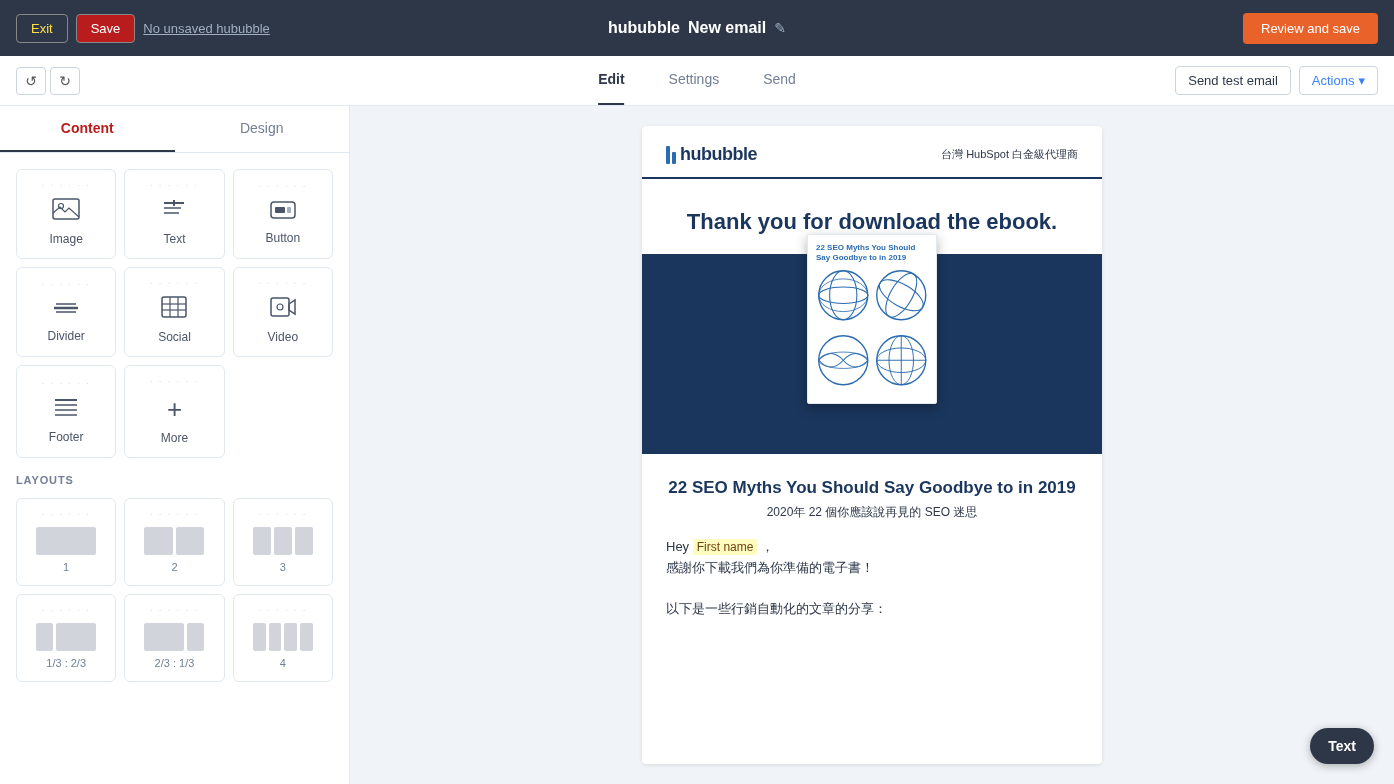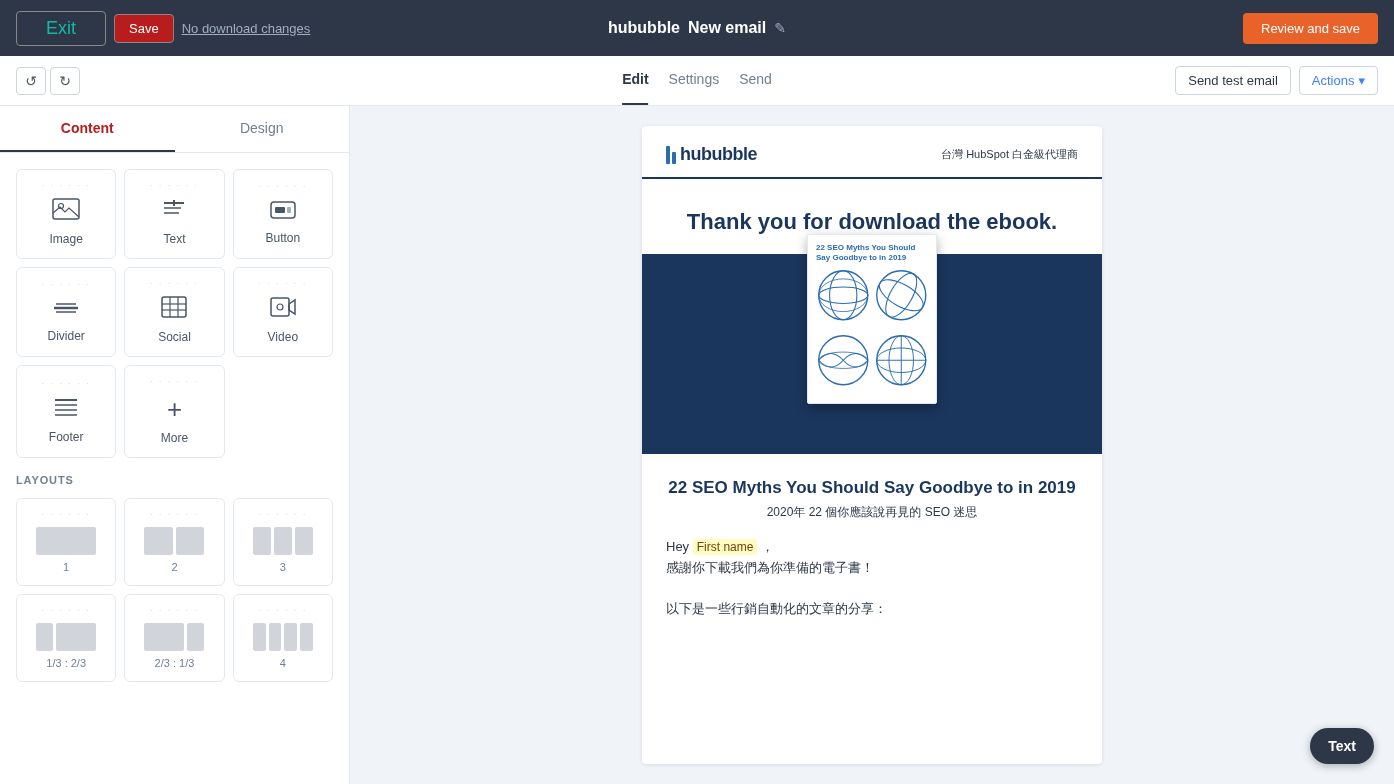--- a/index.html
+++ b/index.html
@@ -5,22 +5,22 @@
     * { box-sizing: border-box; margin: 0; padding: 0; }
     body { font-family: -apple-system, BlinkMacSystemFont, 'Segoe UI', sans-serif; background: #f5f8fa; overflow: hidden; }
 
     
     .topbar {
       display: flex; align-items: center; background: #2d3748; height: 56px;
       padding: 0 16px; gap: 8px; position: relative;
     }
     .topbar-left { display: flex; align-items: center; gap: 8px; }
     .btn-exit {
-      background: transparent; border: 1px solid #888; color: #14b8a6;
-      padding: 6px 29px; border-radius: 4px; cursor: pointer; font-size: 18px;
+      background: transparent; border: 1px solid #888; color: #fde047;
+      padding: 6px 14px; border-radius: 4px; cursor: pointer; font-size: 13px;
     }
     .btn-save {
       background: #b91c1c; border: 1px solid #888; color: #fff;
       padding: 6px 14px; border-radius: 4px; cursor: pointer; font-size: 13px;
     }
     .unsaved-label { color: #a0aec0; font-size: 13px; text-decoration: underline; cursor: pointer; }
     .topbar-center {
       position: absolute; left: 50%; transform: translateX(-50%);
       display: flex; align-items: center; gap: 8px;
     }
@@ -38,21 +38,21 @@
       border-bottom: 1px solid #e2e8f0; padding: 0 16px; position: relative;
     }
     .undo-redo { display: flex; gap: 4px; }
     .undo-btn, .redo-btn {
       background: transparent; border: 1px solid #cbd5e0; color: #555;
       width: 30px; height: 28px; border-radius: 4px; cursor: pointer; font-size: 14px;
       display: flex; align-items: center; justify-content: center;
     }
     .tabs-center {
       position: absolute; left: 50%; transform: translateX(-50%);
-      display: flex; gap: 20px; align-items: flex-start; height: 100%;
+      display: flex; gap: 44px; align-items: flex-start; height: 100%;
     }
     .tab {
       font-size: 14px; color: #718096; cursor: pointer; height: 100%;
       display: flex; align-items: center; border-bottom: 2px solid transparent;
       padding-bottom: 2px;
     }
     .tab.active { color: #2d3748; border-bottom: 2px solid #2d3748; font-weight: 600; }
     .subtoolbar-right { margin-left: auto; display: flex; gap: 8px; }
     .btn-test {
       background: #fff; border: 1px solid #cbd5e0; color: #2d3748;
@@ -163,21 +163,21 @@
       cursor: pointer; box-shadow: 0 2px 8px rgba(0,0,0,0.3);
     }
   </style>
 </head>
 <body>
 
 <div class="topbar">
   <div class="topbar-left">
     <button class="btn-exit">Exit</button>
     <button class="btn-save">Save</button>
-    <span class="unsaved-label">No download changes</span>
+    <span class="unsaved-label">No unsaved hububble</span>
   </div>
   <div class="topbar-center">
     <span class="email-title" style="color:#fff">hububble</span>
     <span class="email-title">New email</span>
     <span class="edit-icon">✎</span>
   </div>
   <div class="topbar-right">
     <button class="btn-review">Review and save</button>
   </div>
 </div>

